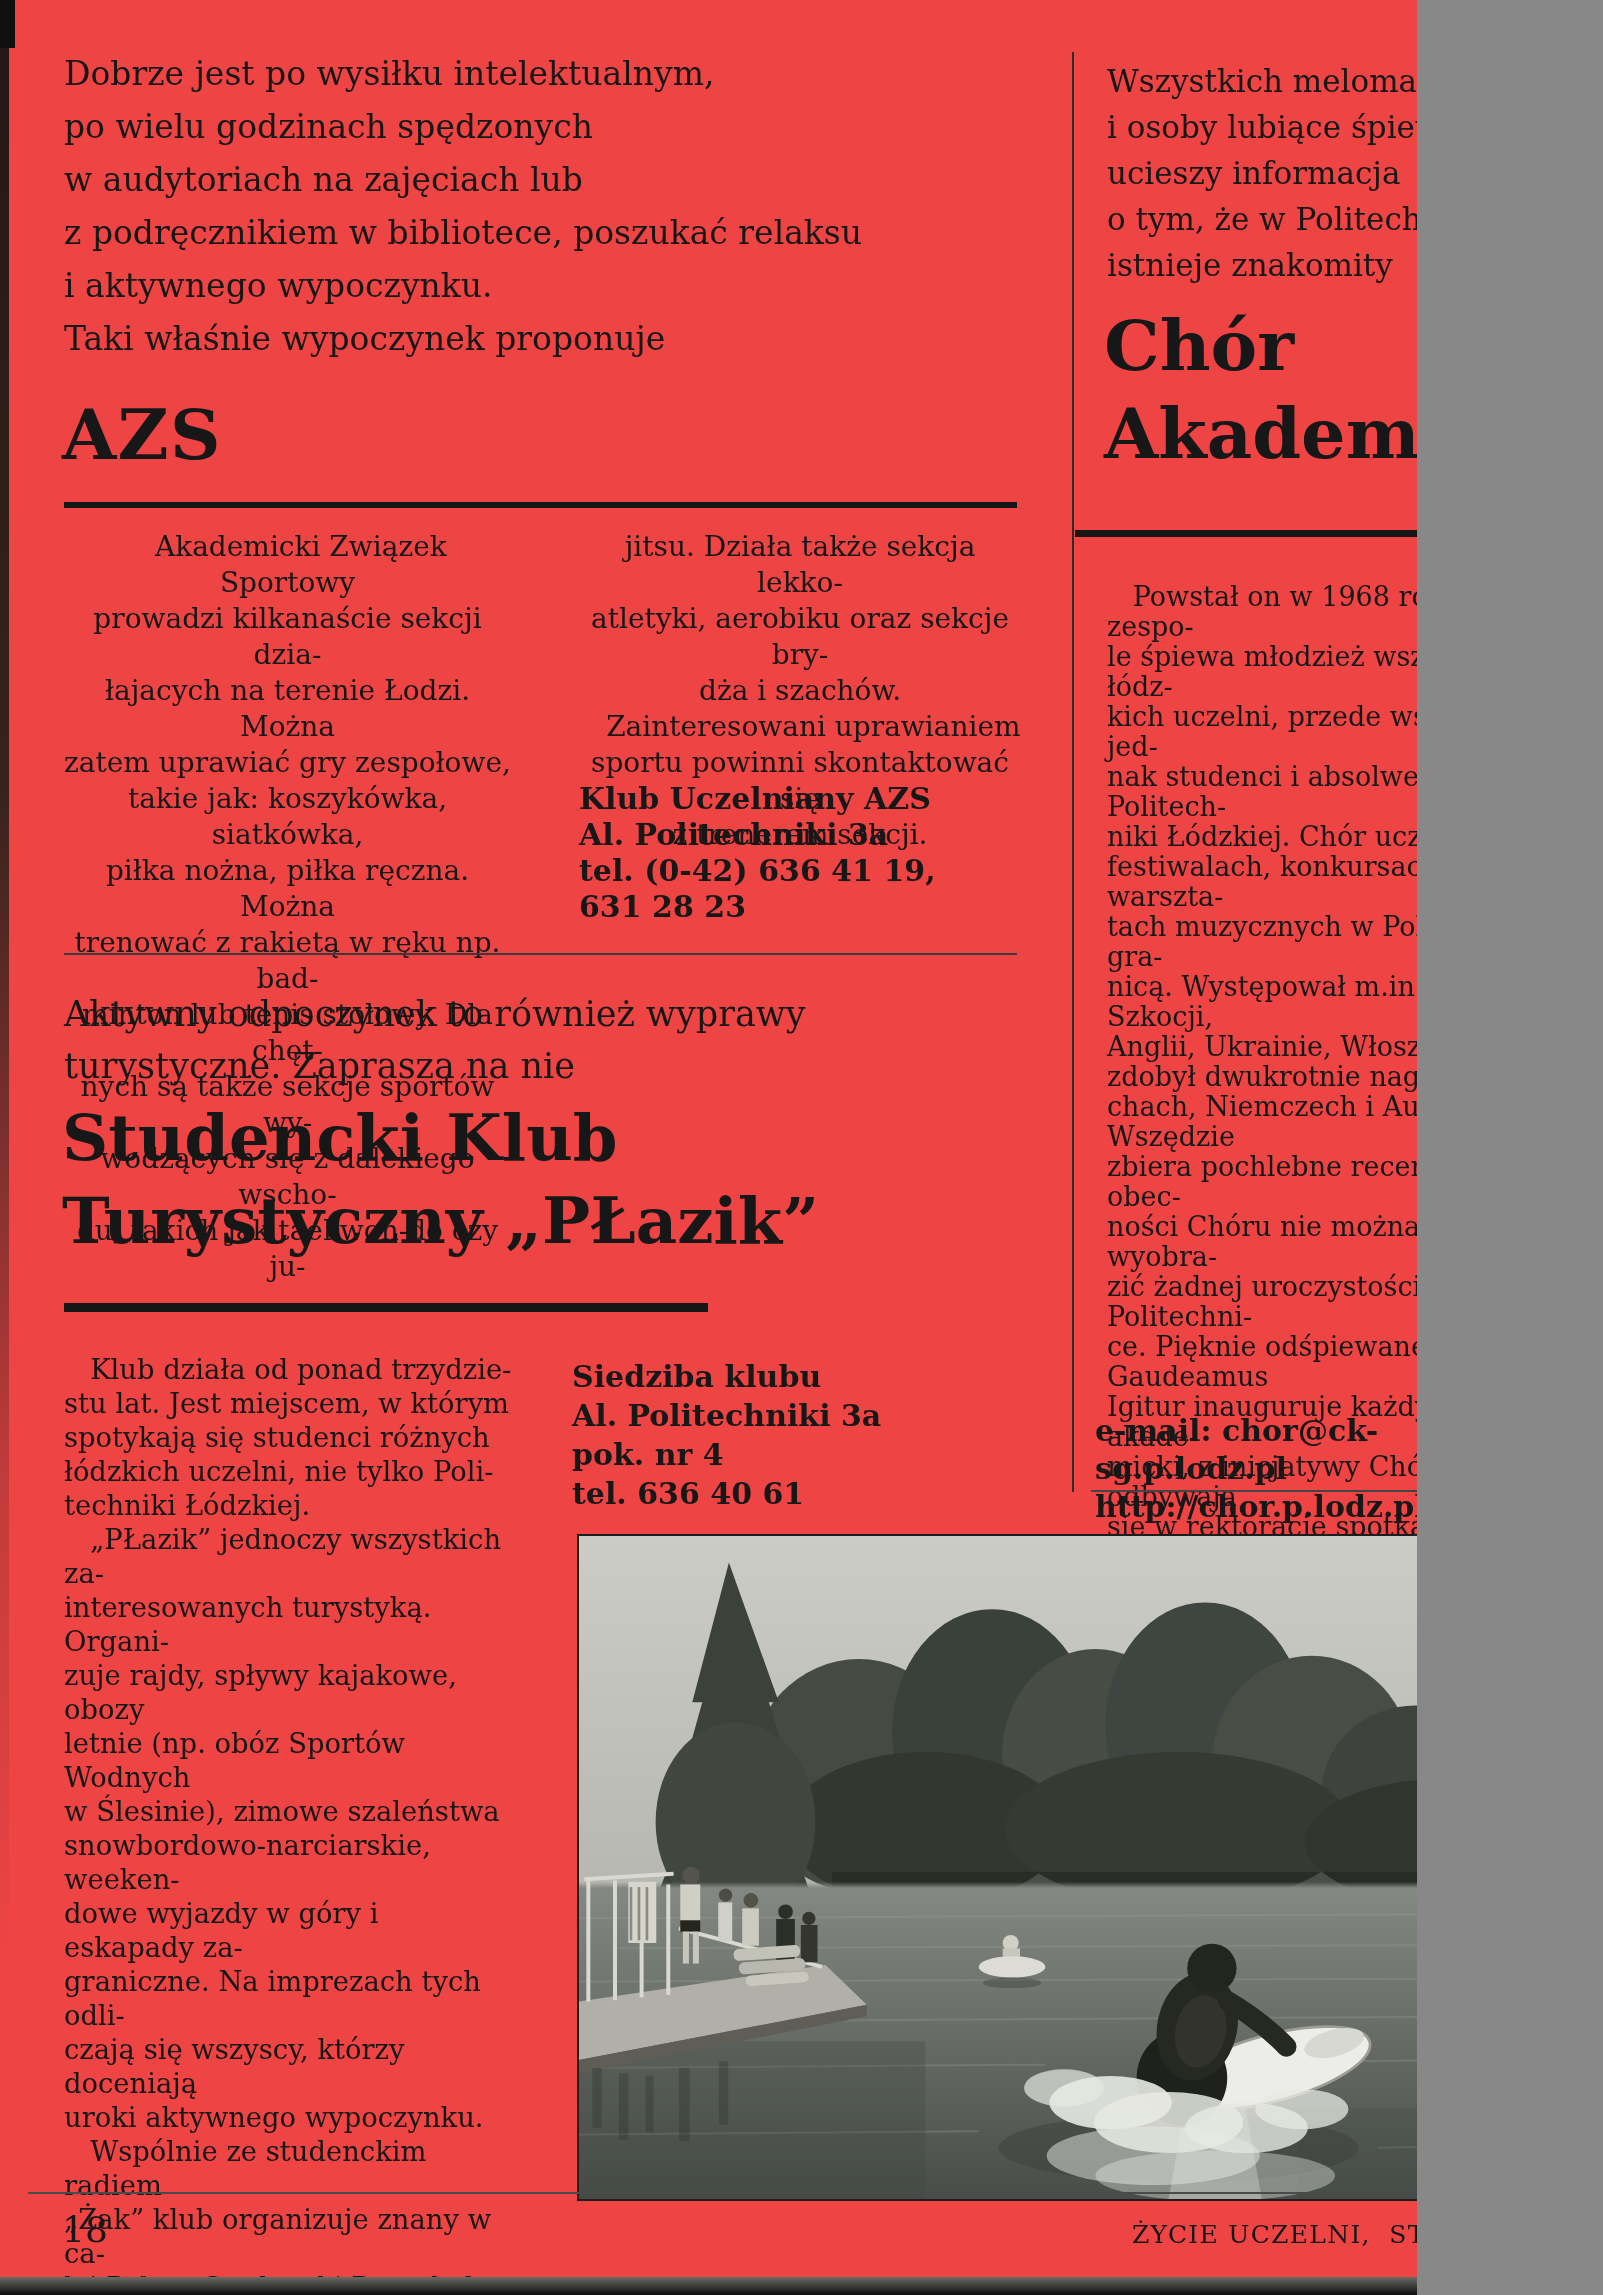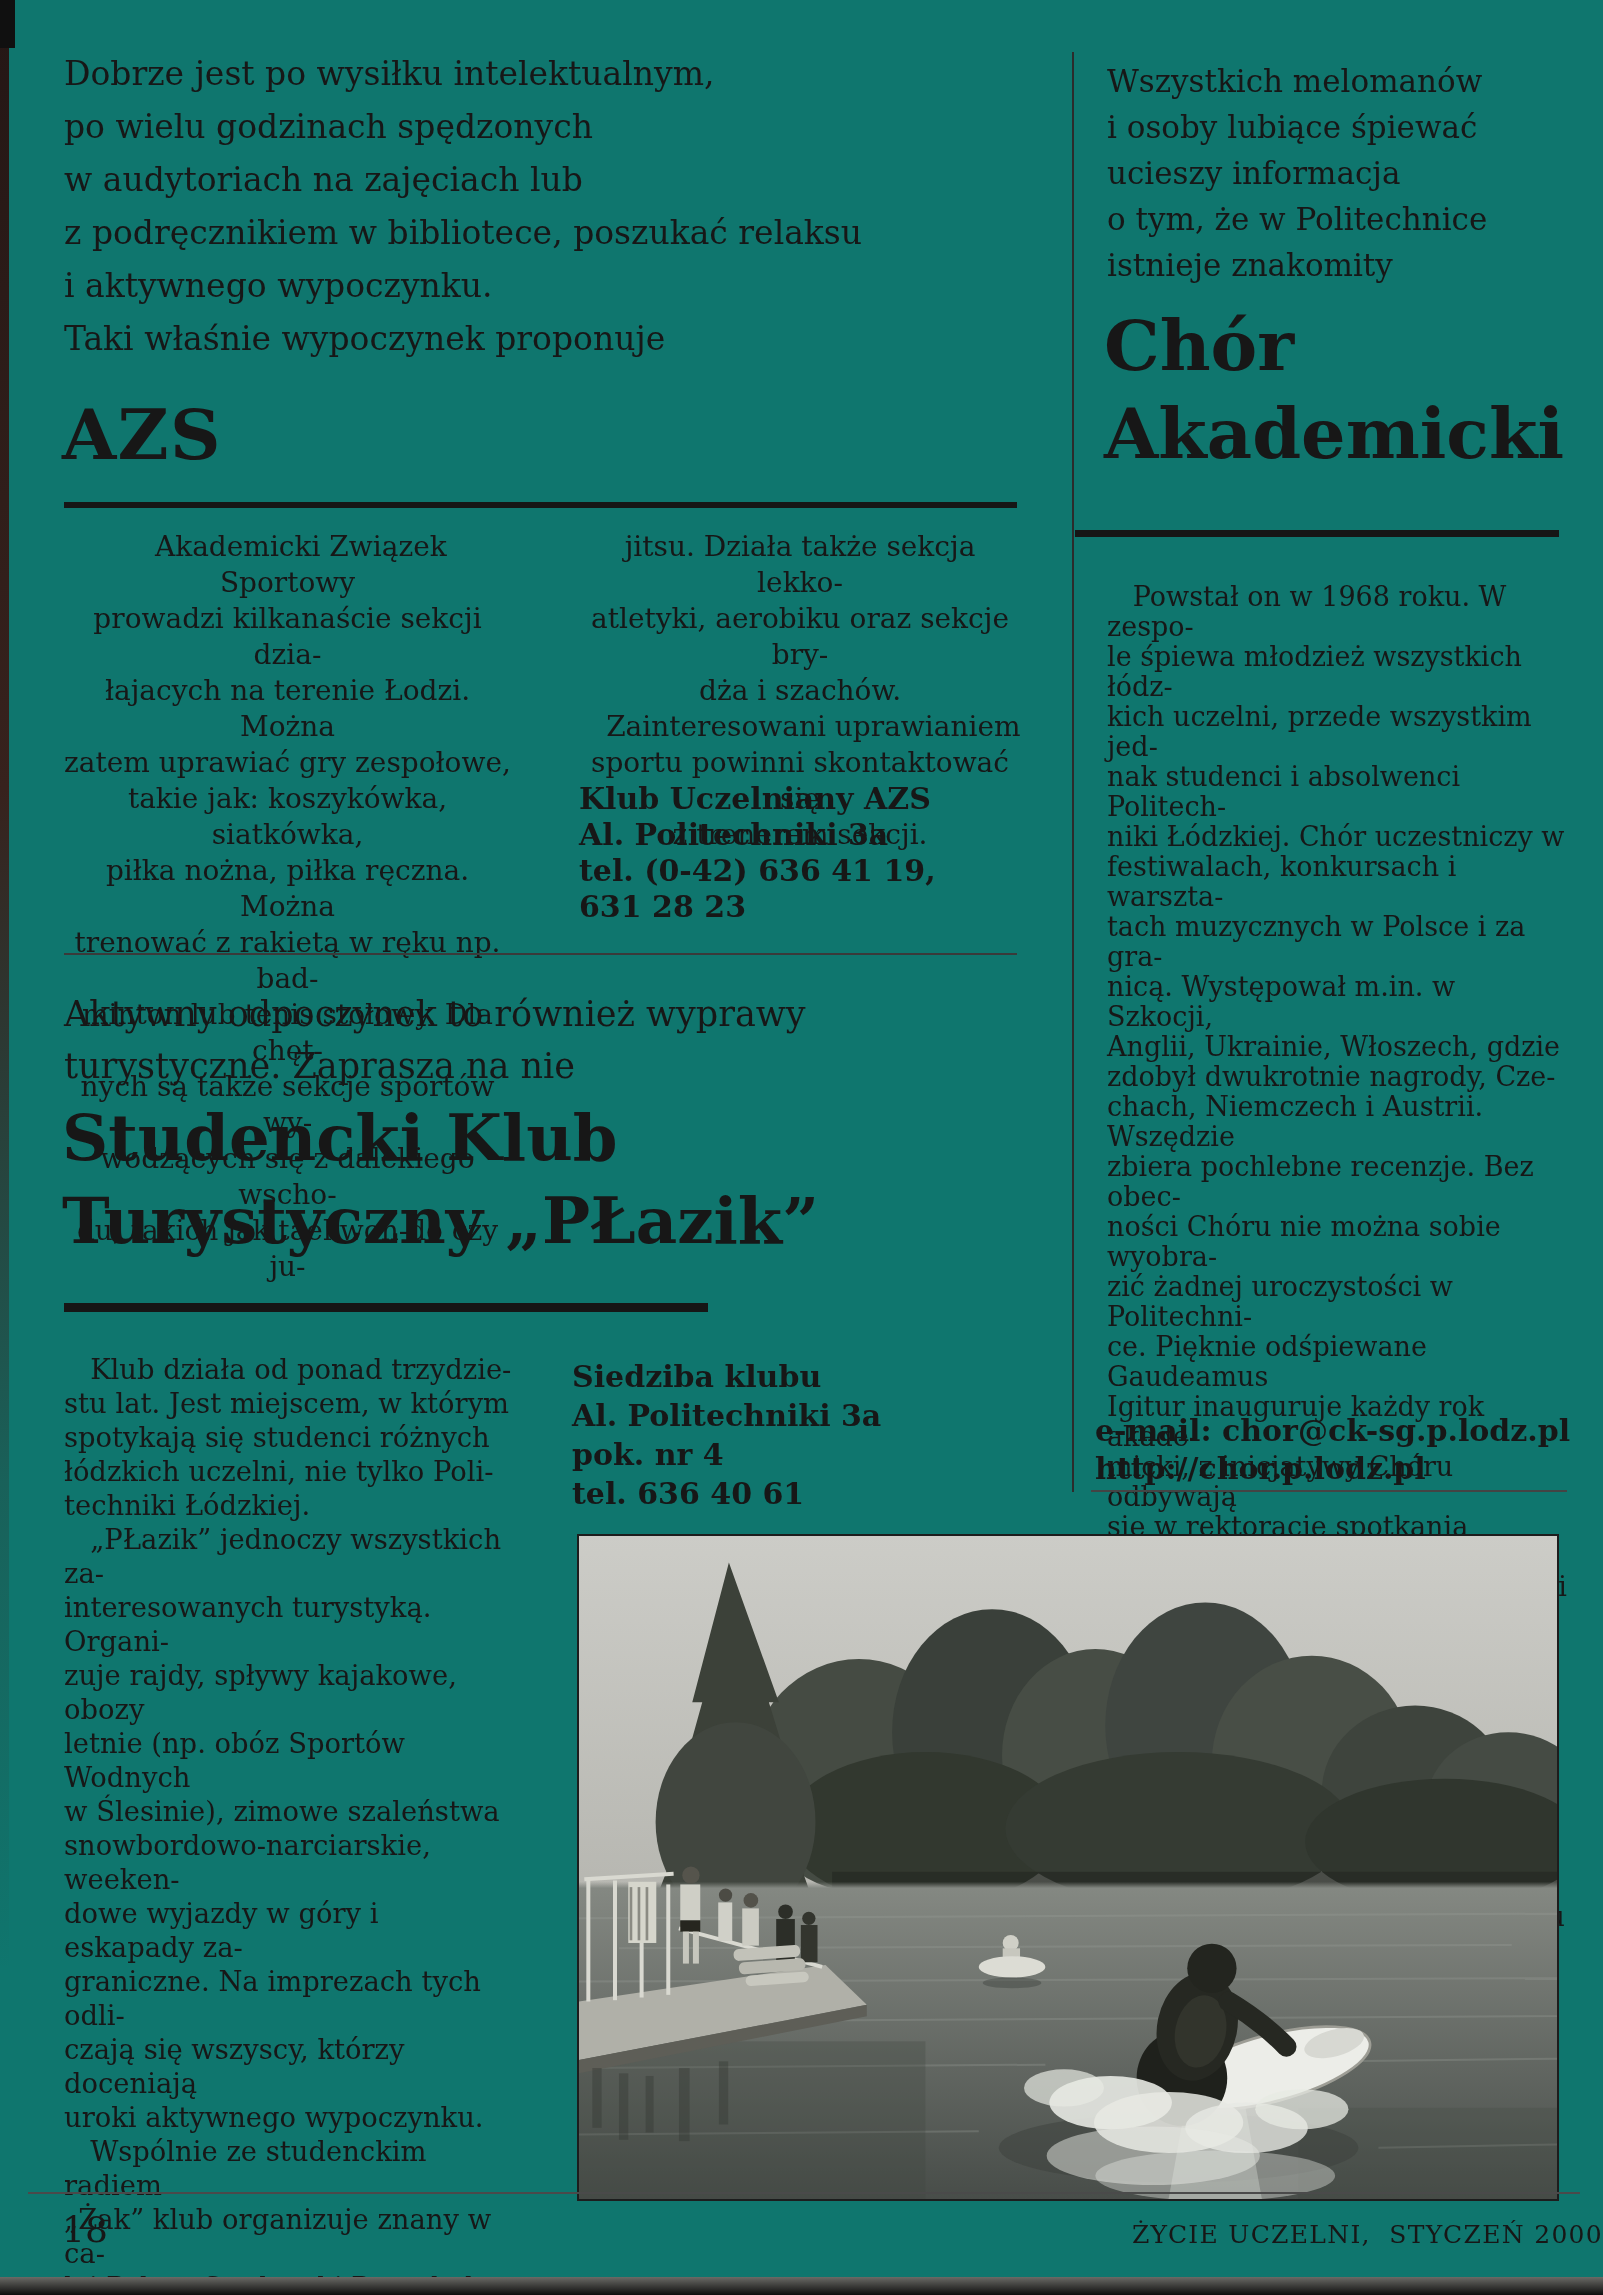--- a/index.html
+++ b/index.html
@@ -1,18 +1,18 @@
 <!DOCTYPE html>
 <html style="font-size:10.7px"><head>
 <meta charset="utf-8">
 <style>
   html,body{margin:0;padding:0;background:#888;}
   .page{
-    position:relative;width:1603px;height:2295px;
-    background:#0f766e;
+    position:relative;width:1417px;height:2295px;
+    background:#ef4444;
     font-family:"DejaVu Serif","Liberation Serif",serif;
     color:#171717;overflow:hidden;
   }
   .abs{position:absolute;}
   .pre{white-space:pre-wrap;}
   .rule{position:absolute;background:#161616;}
   
   .intro-left{left:64px;top:47px;width:1004px;font-size:33px;line-height:53px;}
   .azs-title{left:62px;top:393px;font-size:70px;font-weight:bold;letter-spacing:1.3px;}
   .azs-col{top:529px;width:447px;font-size:28px;line-height:36px;text-align:center;}

